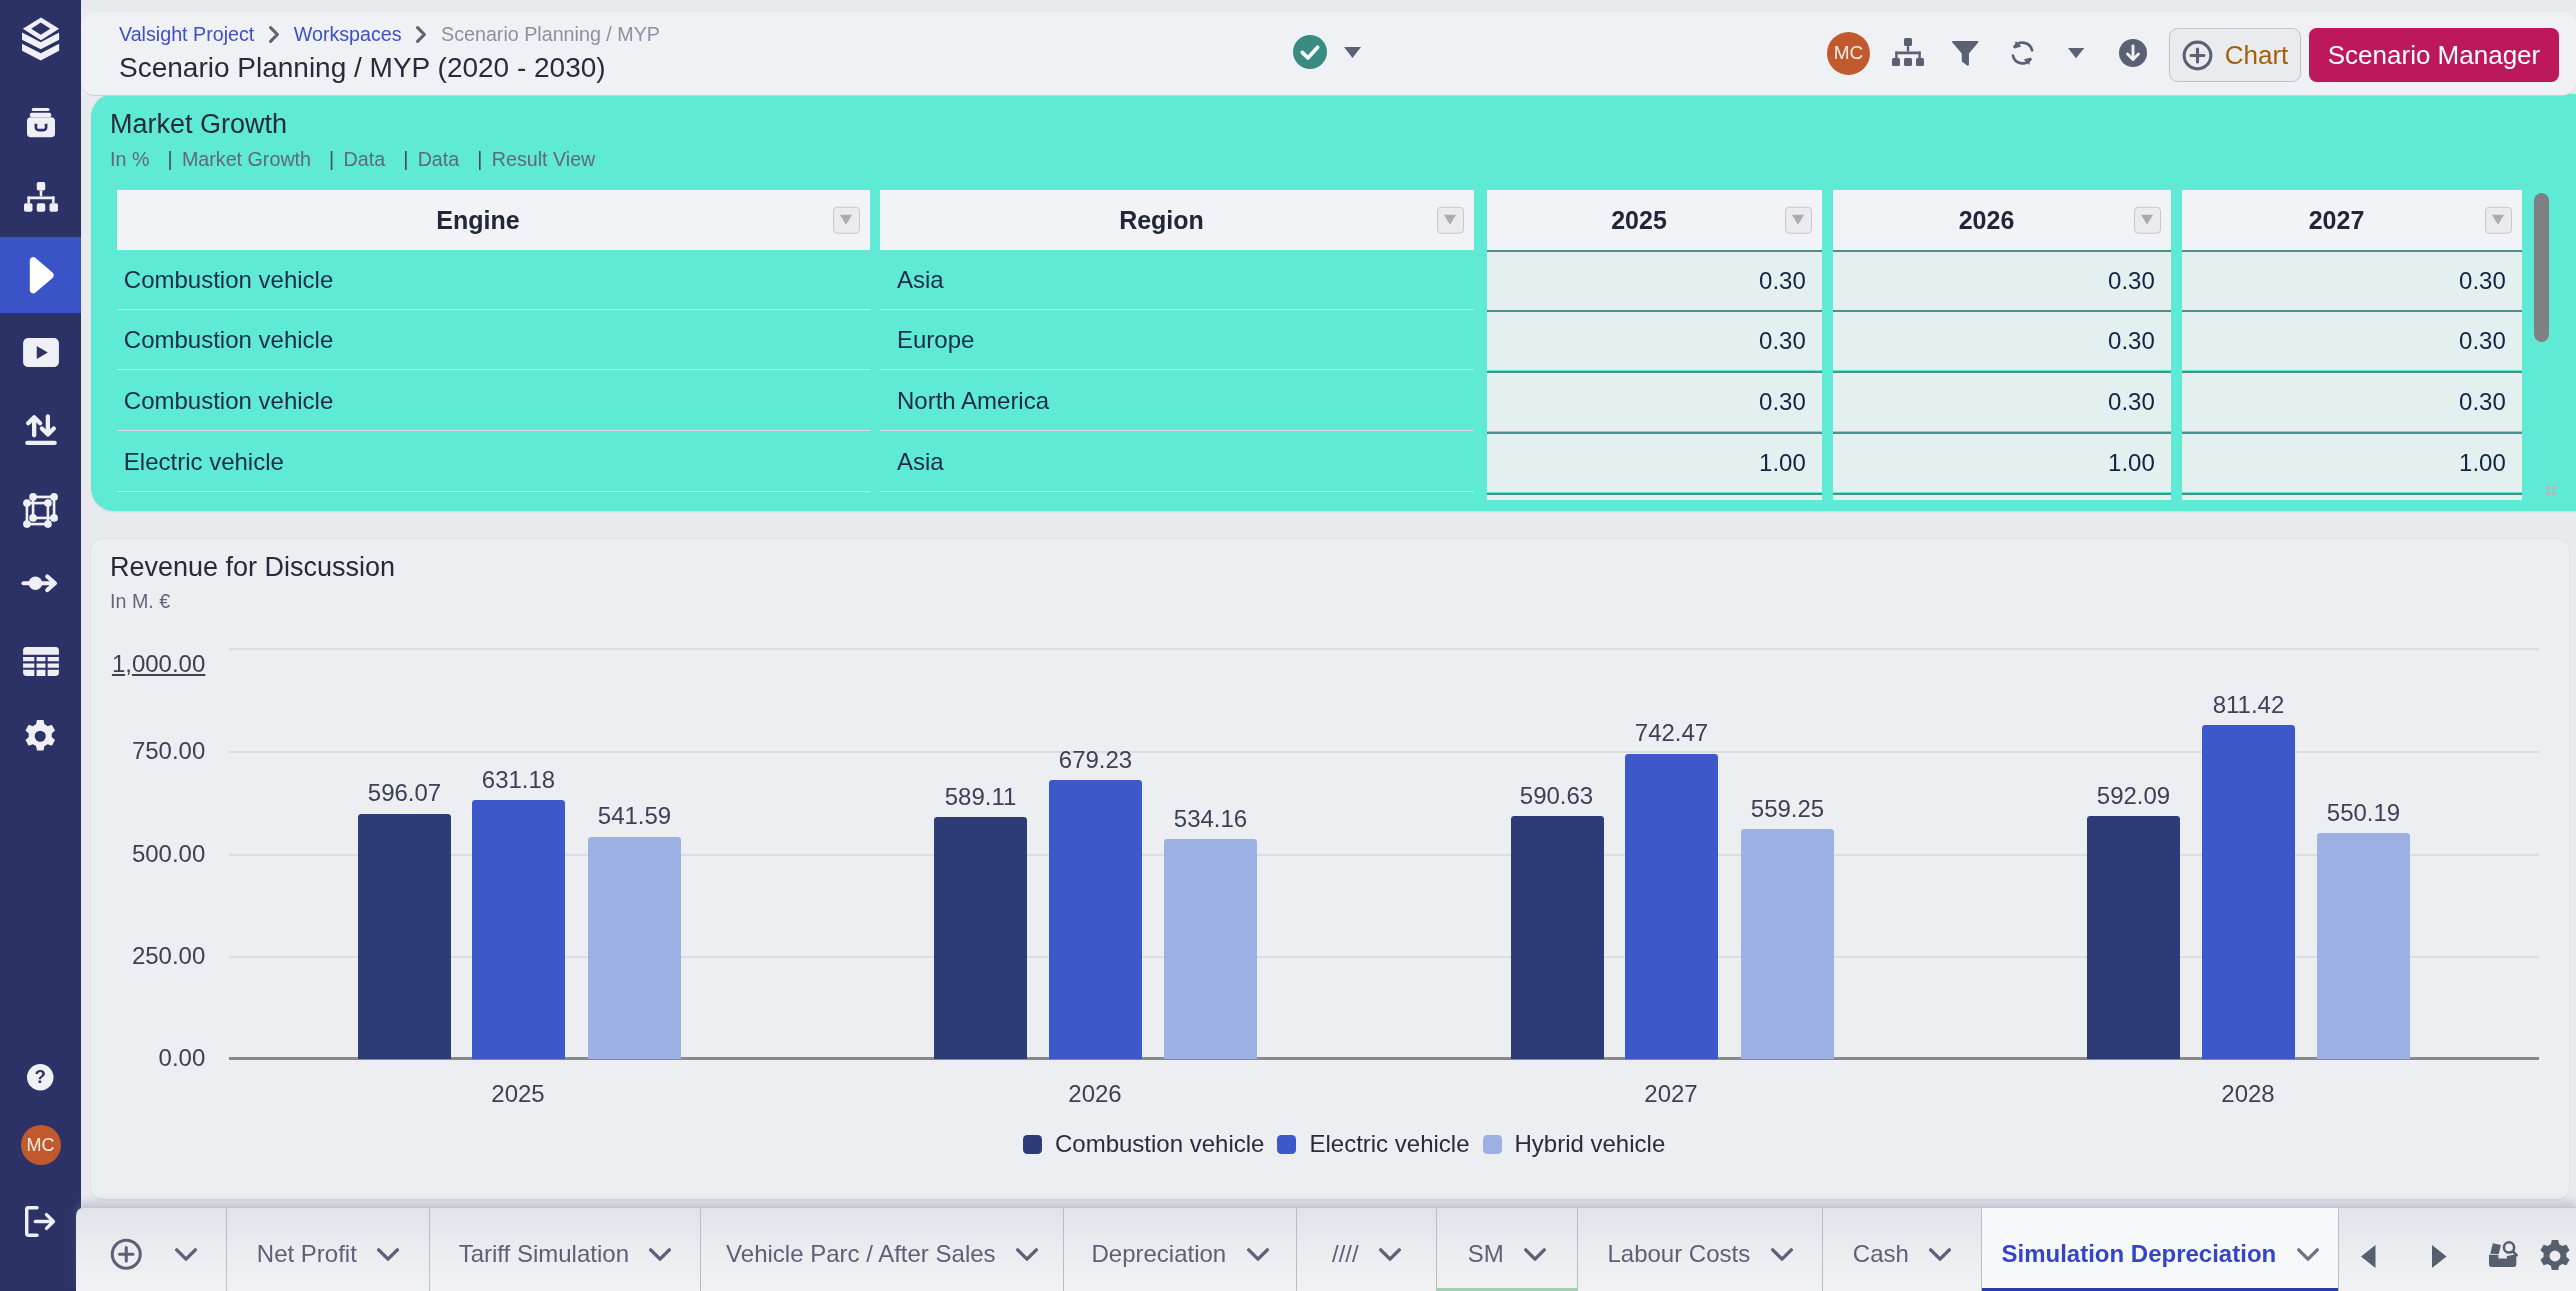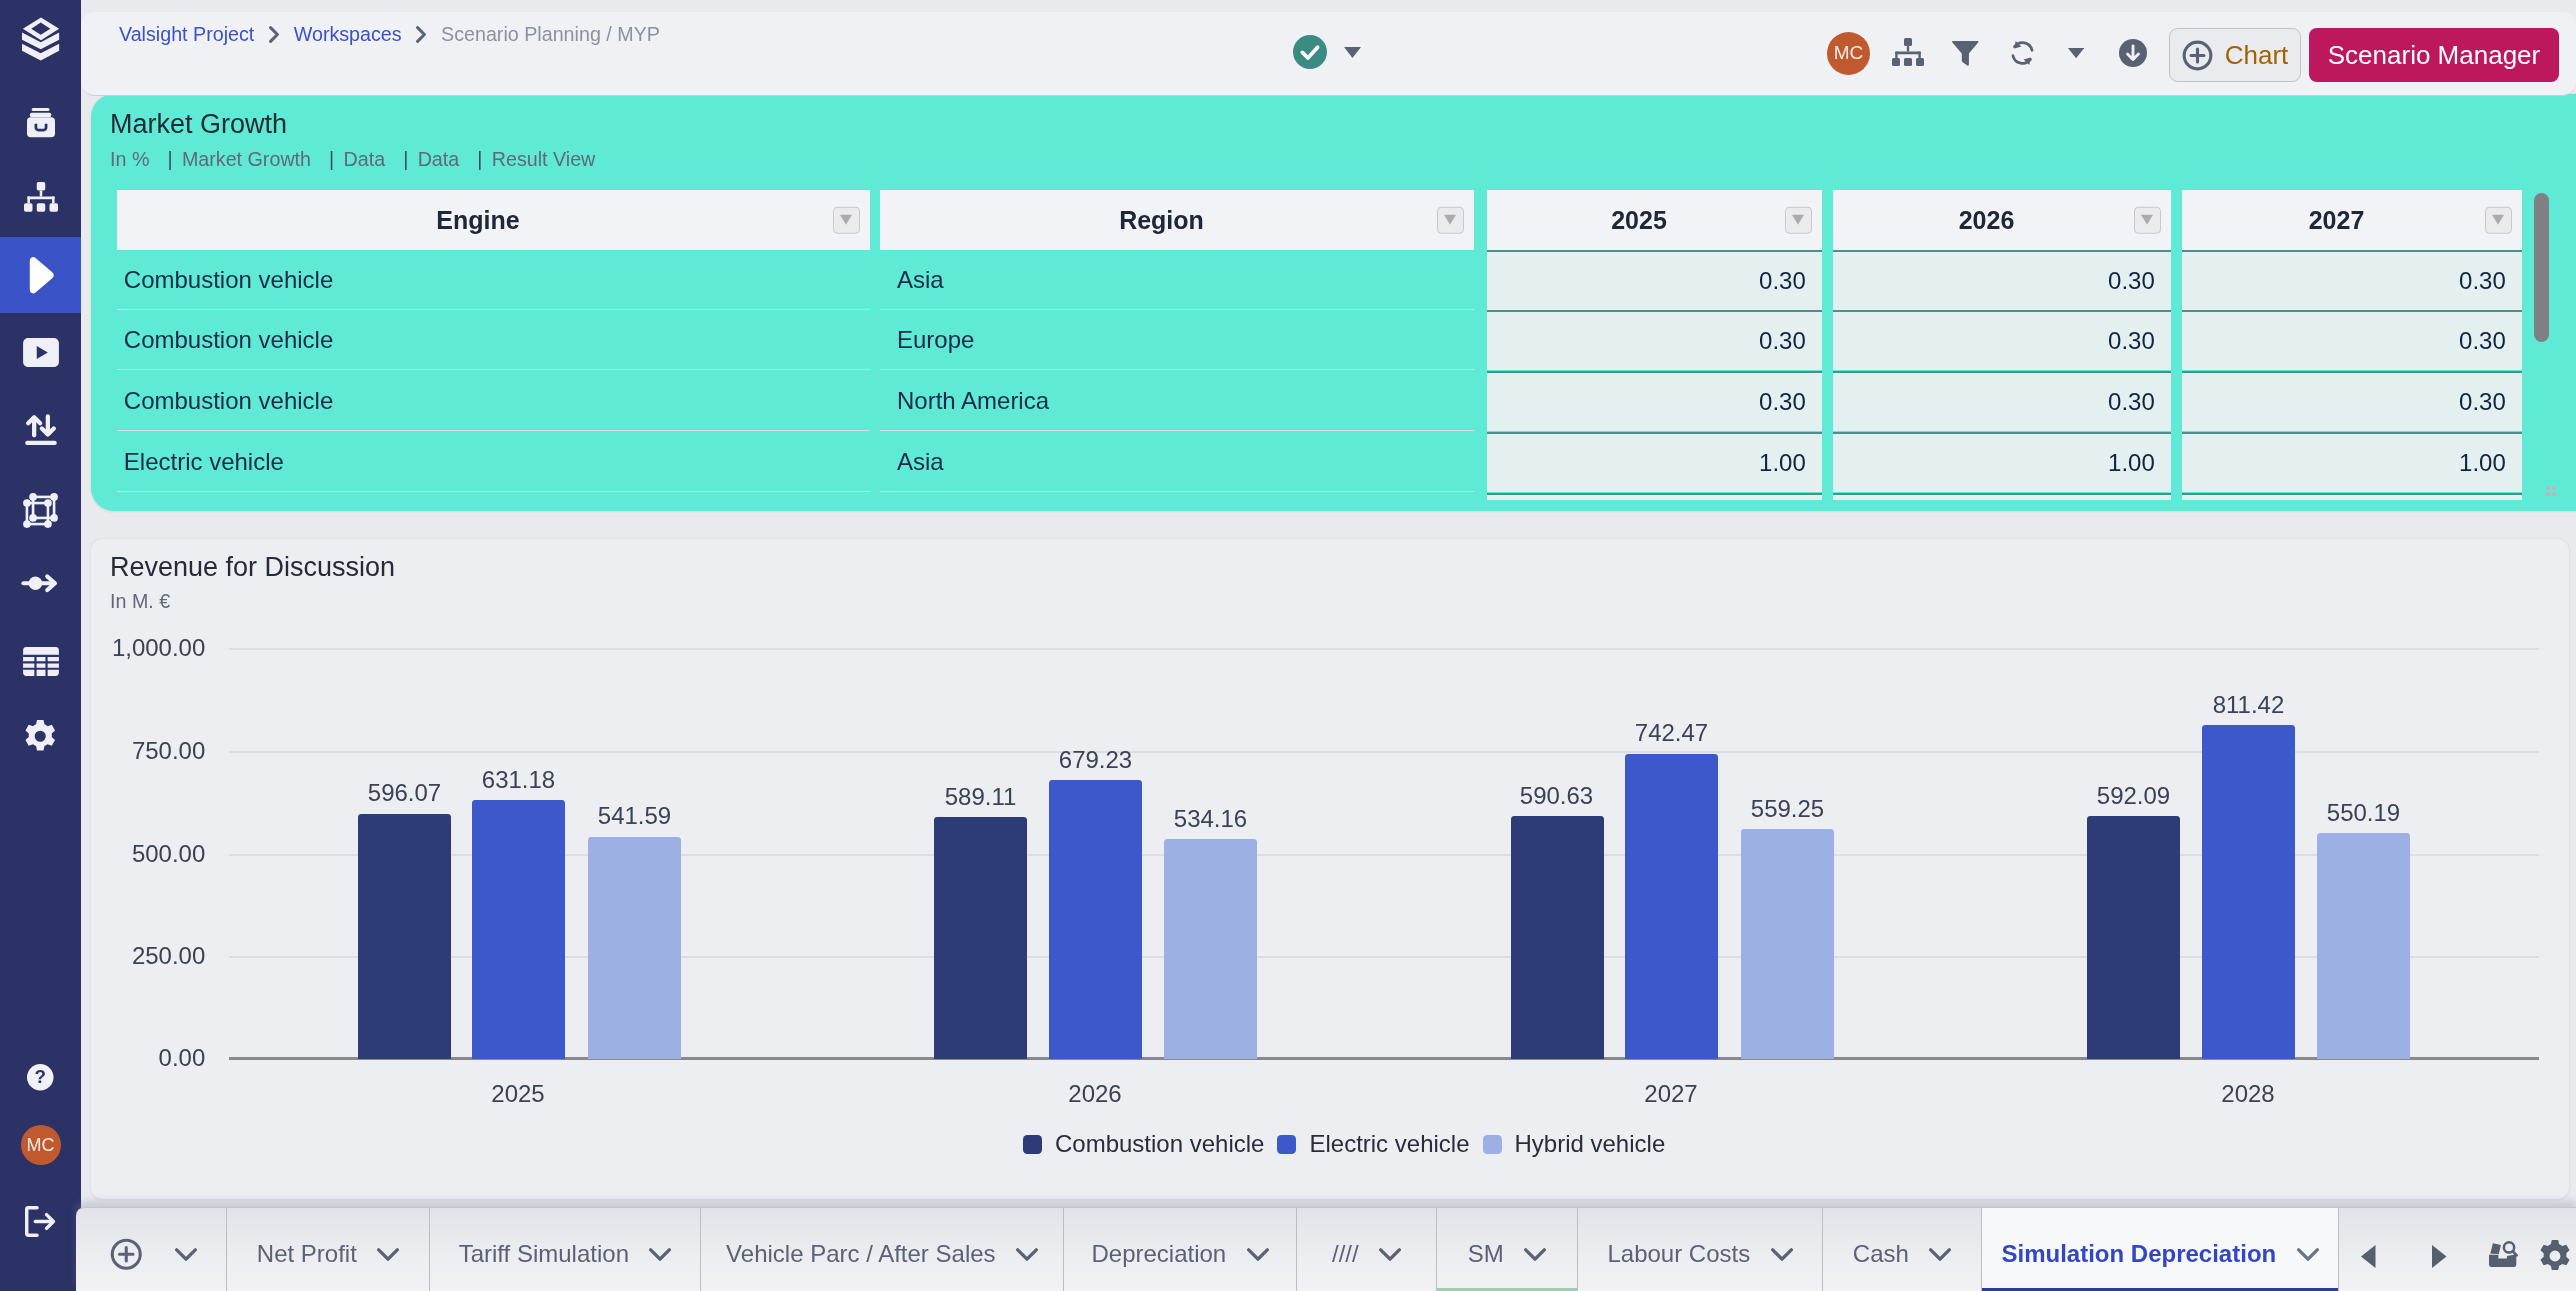--- a/index.html
+++ b/index.html
@@ -66,20 +66,21 @@
       <span class="lnk">Valsight Project</span>
       <svg class="sep" width="12" height="17" viewBox="0 0 14 20">
           <path d="M3 2 L11 10 L3 18" fill="none" stroke="#5c6373" stroke-width="3.6" stroke-linecap="round" stroke-linejoin="round"></path>
         </svg>
       <span class="lnk">Workspaces</span>
       <svg class="sep" width="12" height="17" viewBox="0 0 14 20">
           <path d="M3 2 L11 10 L3 18" fill="none" stroke="#5c6373" stroke-width="3.6" stroke-linecap="round" stroke-linejoin="round"></path>
         </svg>
       <span>Scenario Planning / MYP</span>
     </div>
+    <div id="title">Scenario Planning / MYP (2020 - 2030)</div>
 
     <svg class="abs" style="left:1212px;top:23px;" width="34" height="34" viewBox="0 0 40 40">
       <circle cx="20" cy="20" r="20" fill="#3a8b82"></circle>
       <path d="M11 20.5 L17.5 27 L29 14.5" fill="none" stroke="#ffffff" stroke-width="4.4" stroke-linecap="round" stroke-linejoin="round"></path>
     </svg>
     <svg class="abs" style="left:1263px;top:35px;" width="17" height="11" viewBox="0 0 20 13">
         <path d="M0 0 H20 L10 13 Z" fill="#5a6173"></path>
       </svg>
 
     <div class="abs" style="left:1746px;top:19.7px;width:43px;height:43px;border-radius:50%;background:#c05a2e;display:flex;align-items:center;justify-content:center;color:#f7ece5;font-size:19px;">MC</div>
@@ -211,21 +212,21 @@
   <div class="abs" id="card2">
     <div class="cardtitle" style="top:13px;">Revenue for Discussion</div>
     <div class="cardsub" style="top:51px;">In M. €</div>
 
     <div class="gridline" style="left:138px;top:109px;width:2310px;"></div>
     <div class="gridline" style="left:138px;top:212px;width:2310px;"></div>
     <div class="gridline" style="left:138px;top:315px;width:2310px;"></div>
     <div class="gridline" style="left:138px;top:417px;width:2310px;"></div>
     <div class="axisline" style="left:138px;top:518px;width:2310px;"></div>
 
-    <div class="ylab" style="left:-13.7px;top:95px;">1,000.00</div>
+    <div class="ylab" style="left:-13.7px;top:111px;text-decoration:underline;">1,000.00</div>
     <div class="ylab" style="left:-13.7px;top:198px;">750.00</div>
     <div class="ylab" style="left:-13.7px;top:301px;">500.00</div>
     <div class="ylab" style="left:-13.7px;top:403px;">250.00</div>
     <div class="ylab" style="left:-13.7px;top:505px;">0.00</div>
 
     <div class="xlab" style="left:363px;top:541px;">2025</div>
     <div class="xlab" style="left:940px;top:541px;">2026</div>
     <div class="xlab" style="left:1516px;top:541px;">2027</div>
     <div class="xlab" style="left:2093px;top:541px;">2028</div>
 

